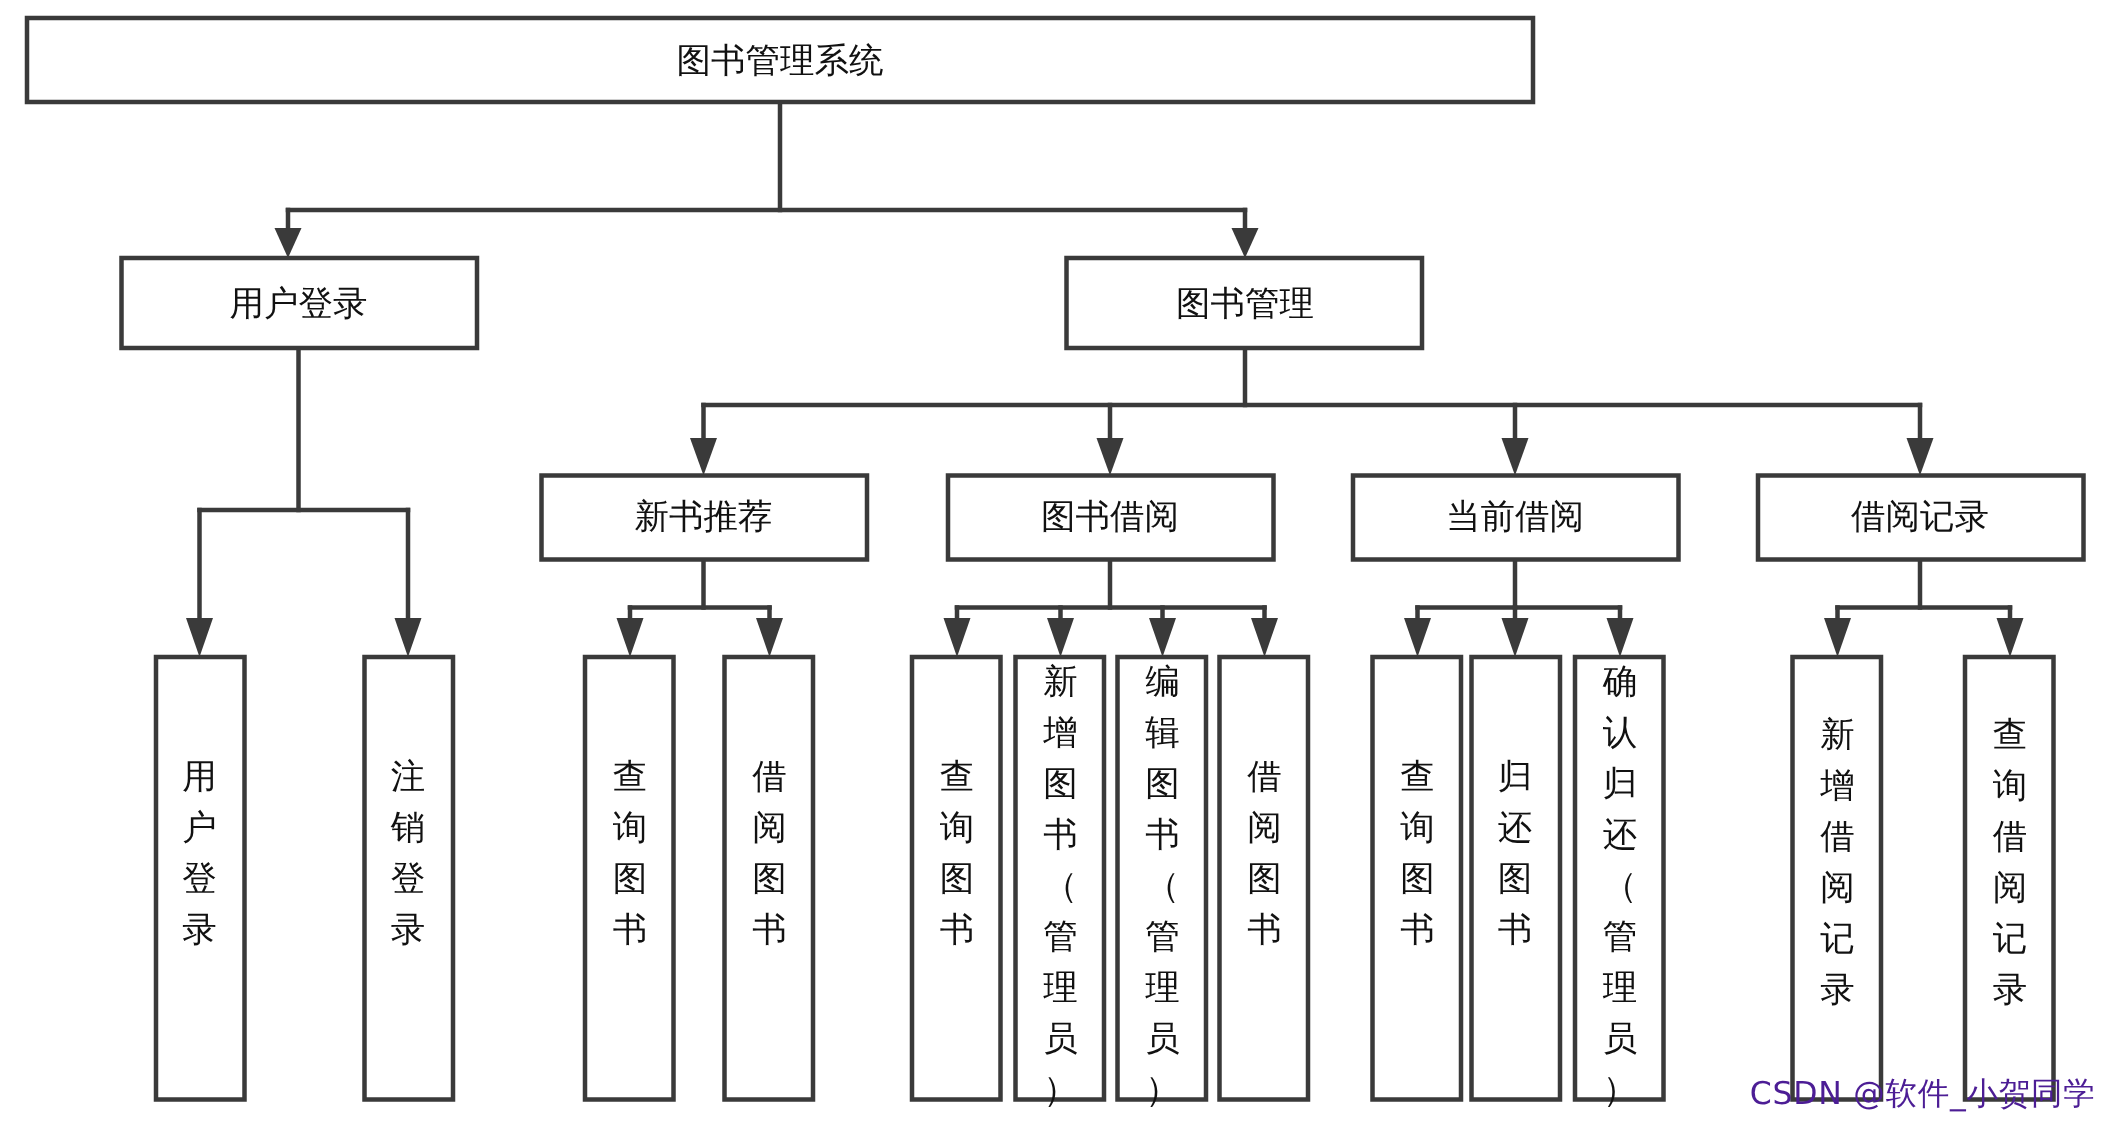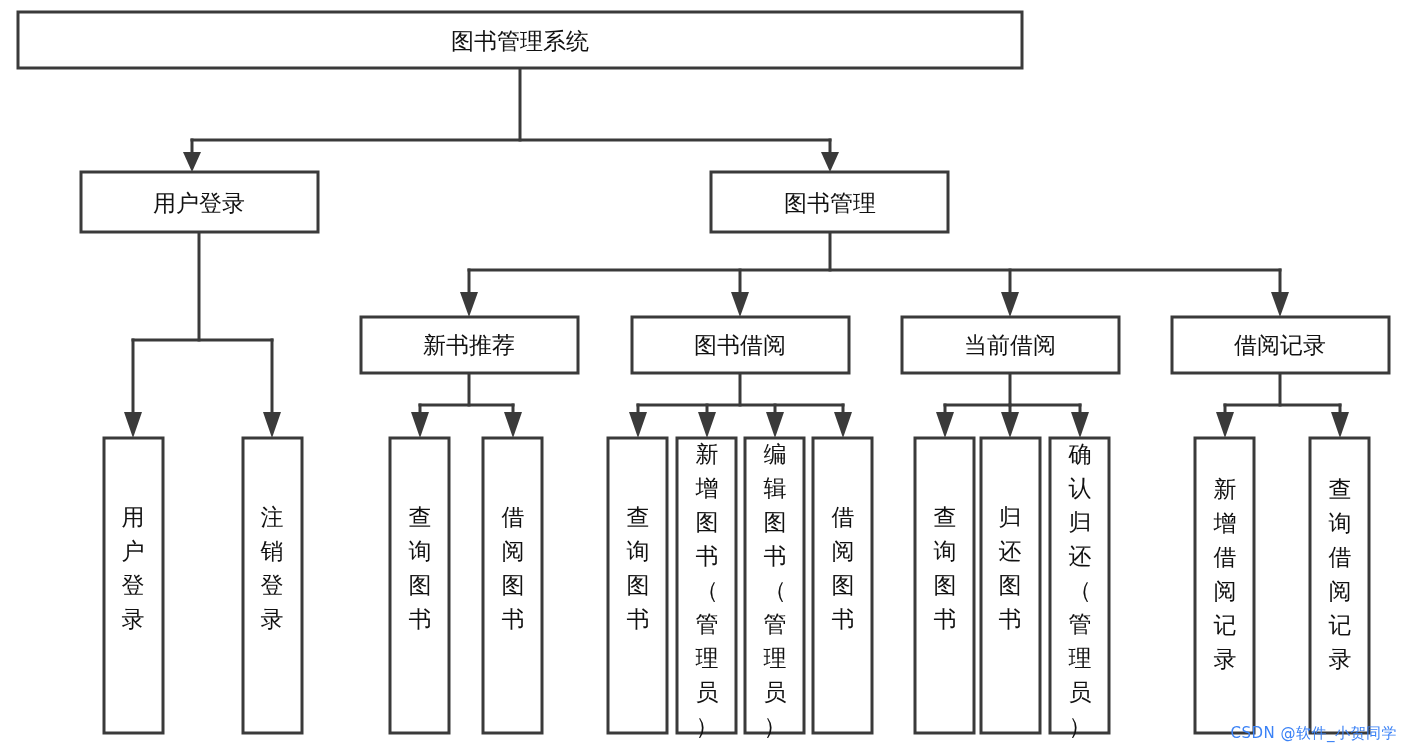--- a/index.html
+++ b/index.html
@@ -17,21 +17,21 @@
     text-anchor:middle;dominant-baseline:middle;
   }
   .node-label-vertical{
     font-family:"DejaVu Sans","Liberation Sans",sans-serif;
     font-size:23px;fill:#111111;
     text-anchor:middle;
   }
   .watermark{
     position:absolute;right:8px;bottom:4px;
     font-family:"DejaVu Sans","Liberation Sans",sans-serif;
-    font-size:15px;color:#3b82f6;white-space:nowrap;
+    font-size:21px;color:#4c1d95;white-space:nowrap;
     letter-spacing:0.5px;pointer-events:none;
   }
 </style>
 </head>
 <body>
 
 <svg id="diagram" viewBox="0 0 1405 747" xmlns="http://www.w3.org/2000/svg">
 
   <g>
 

